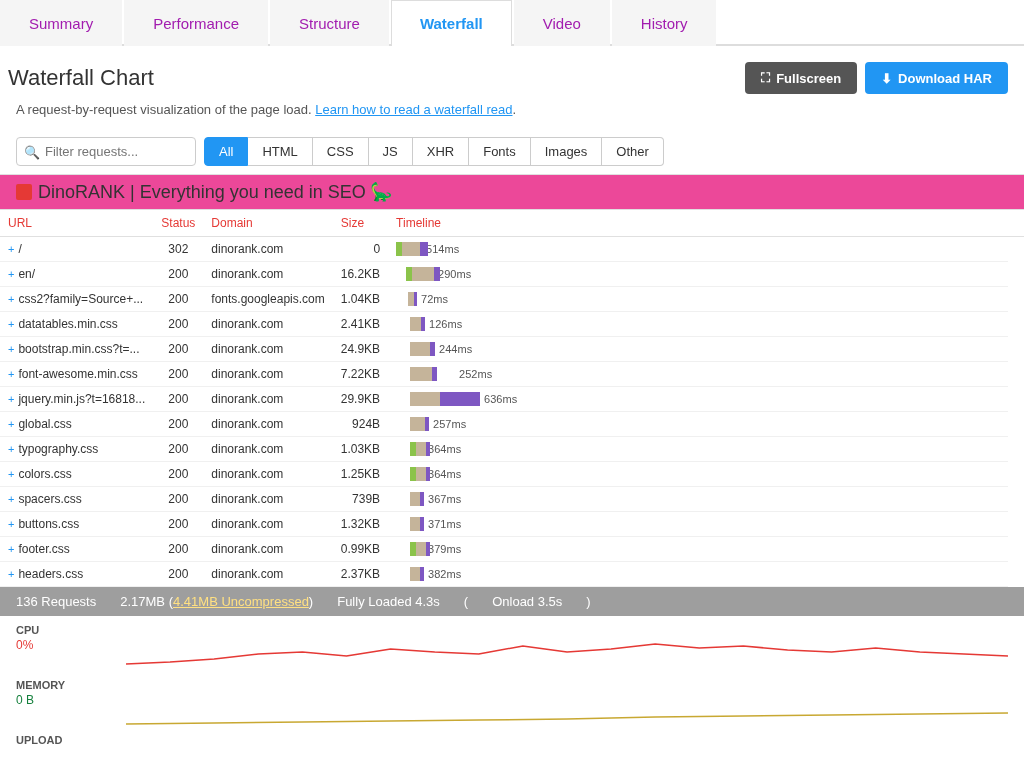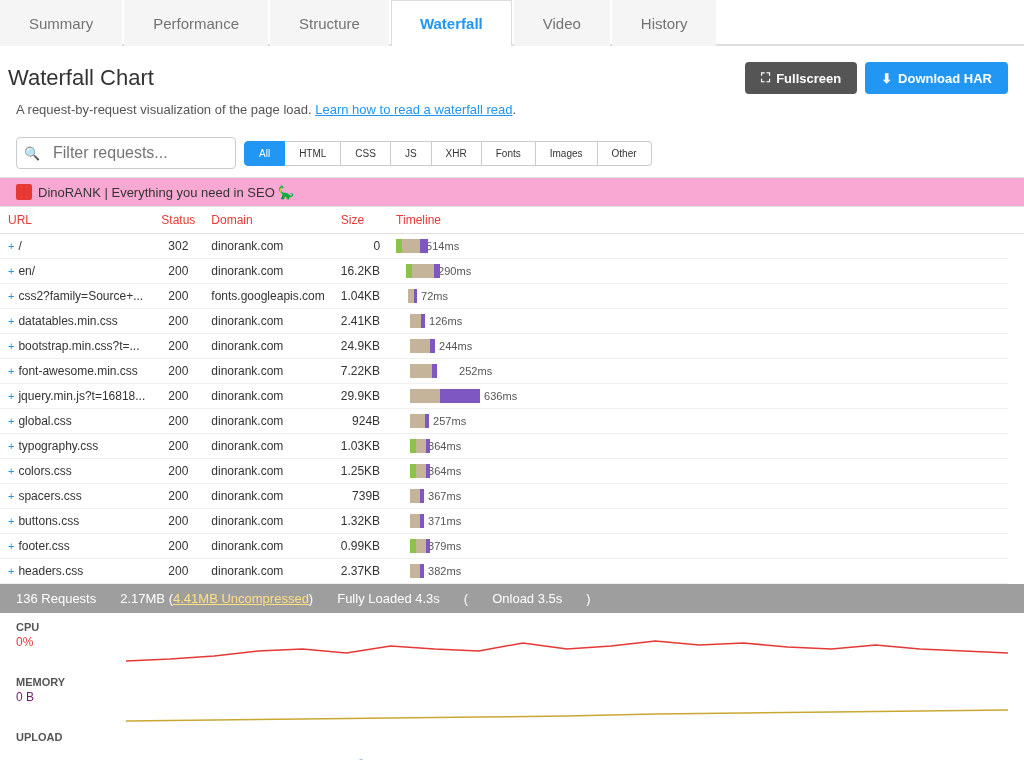--- a/index.html
+++ b/index.html
@@ -4,21 +4,21 @@
   <style>
     * { box-sizing: border-box; margin: 0; padding: 0; }
     body { font-family: Arial, sans-serif; font-size: 13px; background: #fff; color: #333; overflow-x: hidden; }
 
     
     .tabs { display: flex; border-bottom: 2px solid #ddd; background: #fff; }
     .tab {
       padding: 14px 28px;
       cursor: pointer;
       font-size: 15px;
-      color: #737373;
+      color: #a21caf;
       border: 1px solid transparent;
       border-bottom: none;
       background: #f5f5f5;
       margin-right: 2px;
       margin-bottom: -2px;
     }
     .tab.active {
       background: #fff;
       color: #2196f3;
       border-color: #ddd;
@@ -44,51 +44,51 @@
     .btn-blue { background: #2196f3; color: #fff; }
 
     
     .subtitle { padding: 0 16px 12px 16px; font-size: 13px; color: #555; }
     .subtitle a { color: #2196f3; text-decoration: underline; }
 
     
     .filter-bar { display: flex; align-items: center; padding: 8px 16px; gap: 0; border-bottom: 1px solid #e0e0e0; }
     .filter-input-wrap { position: relative; margin-right: 8px; }
     .filter-input {
-      padding: 6px 10px 6px 36px;
+      padding: 6px 10px 6px 28px;
       border: 1px solid #ccc;
       border-radius: 4px;
-      width: 220px;
-      font-size: 16px;
+      width: 180px;
+      font-size: 13px;
       color: #999;
     }
     .search-icon-wrap {
       position: absolute; left: 8px; top: 50%; transform: translateY(-50%);
       color: #aaa; font-size: 13px;
     }
     .filter-btns { display: flex; }
     .filter-btn {
       padding: 6px 14px;
       border: 1px solid #ccc;
       border-left: none;
       background: #fff;
       cursor: pointer;
-      font-size: 10px;
+      font-size: 13px;
       color: #333;
     }
     .filter-btn:first-child { border-left: 1px solid #ccc; border-radius: 4px 0 0 4px; }
     .filter-btn:last-child { border-radius: 0 4px 4px 0; }
     .filter-btn.active { background: #2196f3; color: #fff; border-color: #2196f3; }
 
     
     .domain-bar {
       padding: 6px 16px;
-      background: #f9a8d4;
+      background: #ec4899;
       border-bottom: 1px solid #e0e0e0;
-      font-size: 13px;
+      font-size: 18px;
       display: flex;
       align-items: center;
       gap: 6px;
     }
     .domain-favicon { width: 16px; height: 16px; background: #e53935; border-radius: 2px; display: inline-block; }
 
     
     .waterfall-table { width: 100%; border-collapse: collapse; }
     .waterfall-table thead tr { background: #fff; border-bottom: 1px solid #e0e0e0; }
     .waterfall-table th {
@@ -132,21 +132,21 @@
       font-size: 13px;
       display: flex;
       gap: 24px;
     }
     .summary-link { color: #ffe082; text-decoration: underline; cursor: pointer; }
 
     
     .chart-area { padding: 8px 16px 0 16px; }
     .chart-label { font-size: 11px; font-weight: bold; color: #555; margin-bottom: 2px; }
     .chart-value { font-size: 12px; color: #e53935; margin-bottom: 4px; }
-    .chart-value.memory { color: #701a75; }
+    .chart-value.memory { color: #15803d; }
     .chart-row { display: flex; align-items: flex-start; margin-bottom: 2px; }
     .chart-labels { width: 110px; flex-shrink: 0; }
     .chart-svg-wrap { flex: 1; }
     svg.chart { width: 100%; height: 50px; }
 
     .table-wrap { overflow-x: auto; max-height: 400px; overflow-y: auto; }
     .scrollbar-col-header { width: 16px; }
   </style>
 </head>
 <body>

